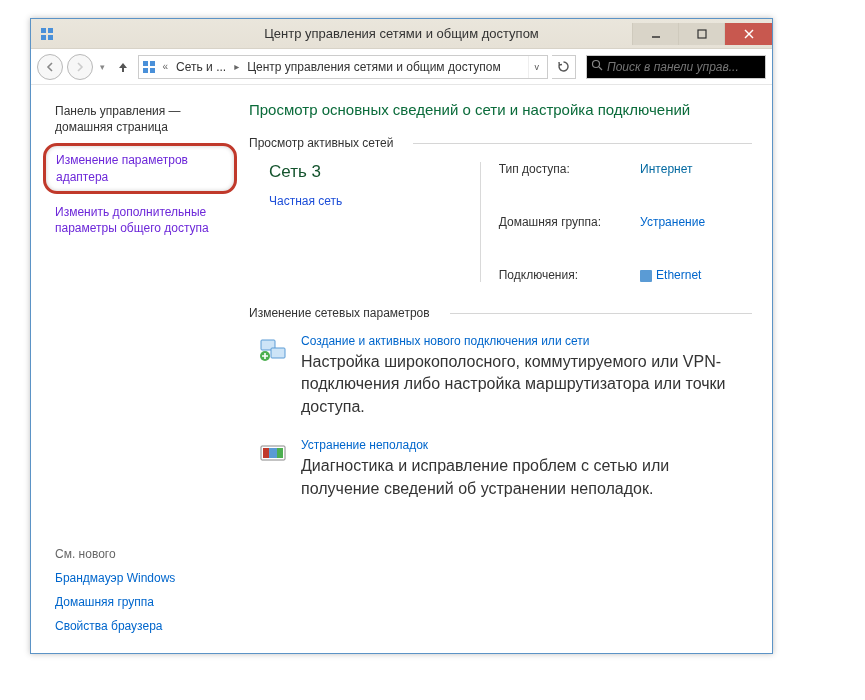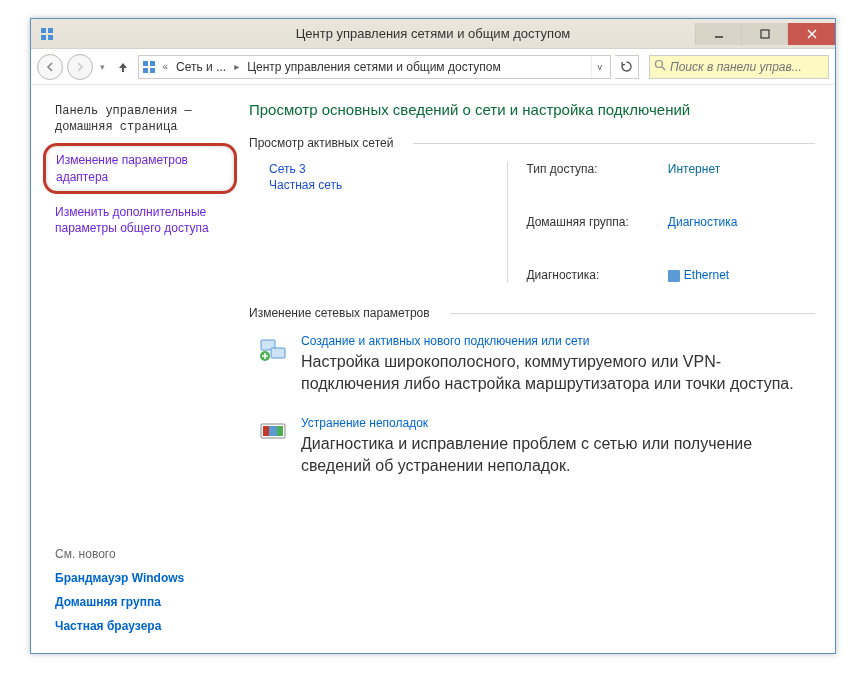--- a/index.html
+++ b/index.html
@@ -8,21 +8,21 @@
     font-size: 12px;
     background: #fff;
     width: 865px;
     height: 700px;
     position: relative;
     color: #000;
   }
   .window {
     position: absolute;
     left: 30px; top: 18px;
-    width: 806px; height: 636px;
+    width: 743px; height: 636px;
     background: #fff;
     border: 1px solid #5b93c6;
     display: flex;
     flex-direction: column;
     box-shadow: 0 0 6px rgba(0,0,0,0.25);
   }
   .titlebar {
     height: 30px;
     background: linear-gradient(#eae6dc, #e6e1d6);
     display: flex;
@@ -120,21 +120,21 @@
     border: 1px solid #ccc; border-left: none;
     display: flex; align-items: center; justify-content: center;
     color: #555; font-size: 13px;
   }
   .search-bar {
     width: 180px; height: 24px;
     border: 1px solid #ccc;
     margin-left: 6px;
     display: flex; align-items: center;
     padding: 0 4px;
-    background: #fef9c3;
+    background: #000000;
   }
   .search-bar input {
     border: none; outline: none; flex: 1;
     font-size: 12px; font-style: italic; color: #888;
     background: transparent;
   }
   .search-bar .sicon { color: #888; font-size: 12px; margin-right: 4px; }
 
   .body {
     flex: 1;
@@ -147,34 +147,34 @@
     display: flex;
     flex-direction: column;
     font-size: 12px;
   }
   .sidebar-link {
     color: #6d28d9;
     margin-bottom: 14px;
     cursor: pointer;
     line-height: 1.35;
   }
-  .sidebar-link.home { color: #333; font-family: Liberation Mono, monospace; }
+  .sidebar-link.home { color: #333; }
   .adapter-highlight {
     border: 3px solid #c0392b;
     border-radius: 14px;
     padding: 6px 10px;
     margin: -6px -10px 10px -12px;
     box-shadow: inset 0 0 4px rgba(0,0,0,0.2);
   }
   .sidebar .spacer { flex: 1; }
   .sidebar .see-also-h {
     color: #666; margin-bottom: 10px;
   }
   .sidebar .see-also-link {
-    color: #0066cc; margin-bottom: 10px; cursor: pointer; font-weight: bold;
+    color: #0066cc; margin-bottom: 10px; cursor: pointer;
   }
 
   .content {
     flex: 1;
     padding: 16px 20px 10px 8px;
     overflow: auto;
   }
   .content h1 {
     color: #0a6b3a;
     font-weight: normal;
@@ -193,21 +193,21 @@
   }
   .group-title-row .gline {
     flex: 1; height: 1px; background: #d6d6d6;
   }
   .networks-body {
     display: flex;
     padding: 4px 8px 4px 20px;
   }
   .net-left { flex: 1.1; }
   .net-left .netname {
-    color: #1d4ed8; font-size: 12px; margin-bottom: 2px;
+    color: #14532d; font-size: 17px; margin-bottom: 12px;
   }
   .net-left .nettype {
     color: #1d4ed8; font-size: 12px;
   }
   .net-mid {
     width: 1px; background: #d9d9d9; margin: 0 18px;
   }
   .net-right {
     flex: 1.4;
     display: grid;
@@ -336,43 +336,43 @@
       <div class="adapter-highlight">
         <div class="sidebar-link" style="margin-bottom:0">Изменение параметров адаптера</div>
       </div>
       <div class="sidebar-link">Изменить дополнительные параметры общего доступа</div>
 
       <div class="spacer"></div>
 
       <div class="see-also-h">См. нового</div>
       <div class="see-also-link">Брандмауэр Windows</div>
       <div class="see-also-link">Домашняя группа</div>
-      <div class="see-also-link">Частная браузера</div>
+      <div class="see-also-link">Свойства браузера</div>
     </div>
 
     <div class="content">
       <h1>Просмотр основных сведений о сети и настройка подключений</h1>
 
       <div class="groupbox">
         <div class="group-title-row">
           <span class="gtitle">Просмотр активных сетей</span>
           <span class="gline"></span>
         </div>
         <div class="networks-body">
           <div class="net-left">
             <div class="netname">Сеть 3</div>
             <div class="nettype">Частная сеть</div>
           </div>
           <div class="net-mid"></div>
           <div class="net-right">
             <div class="label">Тип доступа:</div>
             <div class="val">Интернет</div>
             <div class="label">Домашняя группа:</div>
-            <div class="val link">Диагностика</div>
-            <div class="label">Диагностика:</div>
+            <div class="val link">Устранение</div>
+            <div class="label">Подключения:</div>
             <div class="val link">
               <span class="eth-icon"></span><span>Ethernet</span>
             </div>
           </div>
         </div>
       </div>
 
       <div class="groupbox">
         <div class="group-title-row">
           <span class="gtitle">Изменение сетевых параметров</span>

